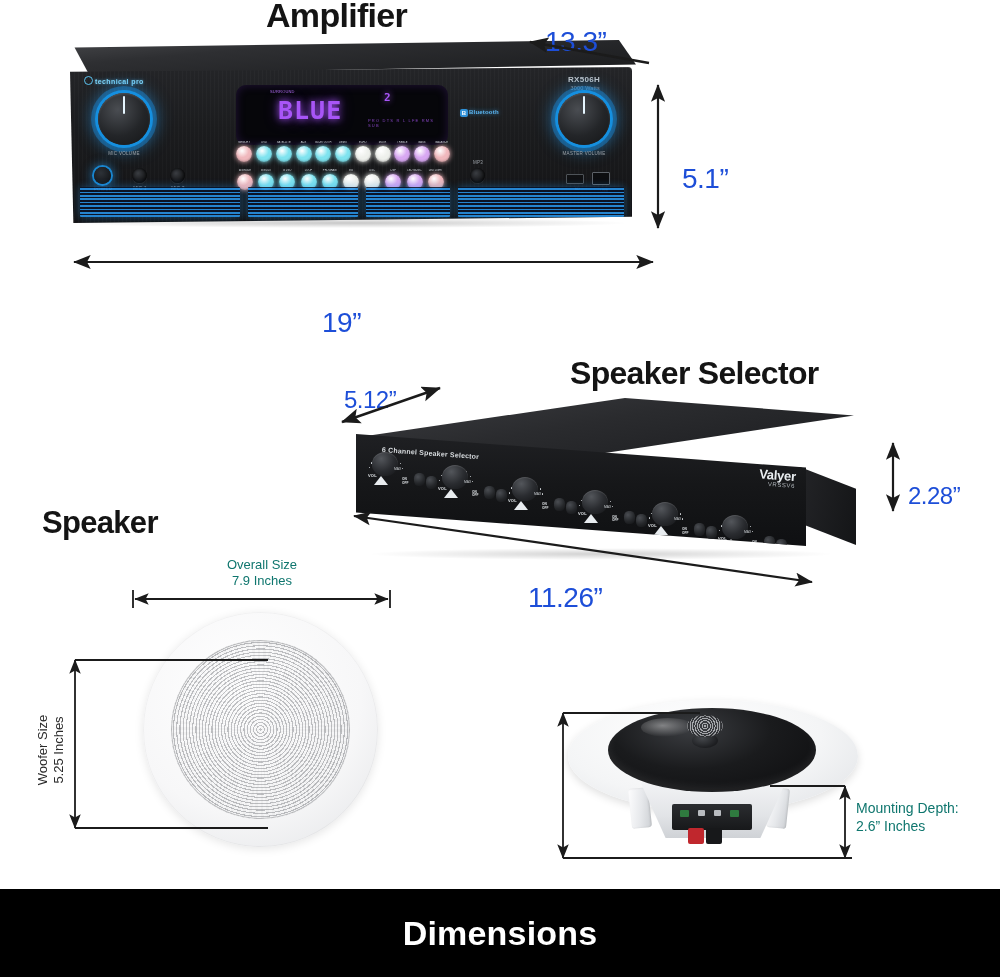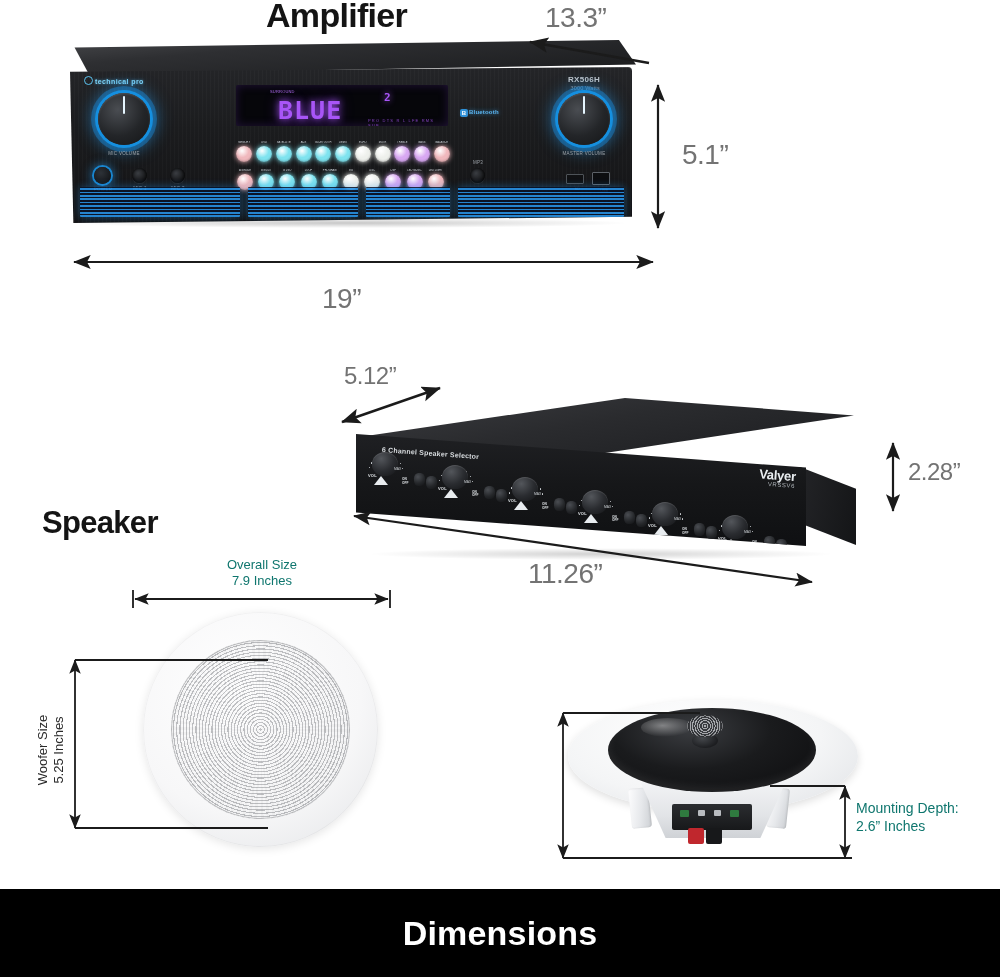--- a/index.html
+++ b/index.html
@@ -15,23 +15,24 @@
     position: relative;
     width: 1000px;
     height: 977px;
     background: #ffffff;
     overflow: hidden;
     text-decoration: underline;
   }
   .dim-label {
     position: absolute;
     font-family: "Liberation Sans", sans-serif;
-    color: #737373;
+    color: #1d4ed8;
     white-space: nowrap;
     letter-spacing: -0.5px;
+    margin-top: 24px;
   }
   .section-title {
     position: absolute;
     font-family: "Liberation Sans", sans-serif;
     font-weight: 700;
     color: #141414;
     white-space: nowrap;
     letter-spacing: -0.7px;
   }
   .small-note {
@@ -140,23 +141,23 @@
     position: absolute;
     font-size: 4.5px;
     color: #9aa0a6;
     text-align: center;
     white-space: nowrap;
     letter-spacing: 0.3px;
   }
   .display {
     position: absolute;
     left: 166px; top: 18px;
-    width: 212px; height: 41px;
+    width: 212px; height: 60px;
     background: #06060a;
-    border-radius: 2px;
+    border-radius: 10px;
     box-shadow: inset 0 0 10px rgba(120,60,200,0.25);
     overflow: hidden;
   }
   .display .mini-tag {
     position: absolute;
     left: 34px; top: 5px;
     font-size: 4px;
     line-height: 4.5px;
     color: #b06cf0;
     letter-spacing: 0.2px;
@@ -720,20 +721,21 @@
       <div class="vent-block" style="left:296px; width:84px;"></div>
       <div class="vent-block" style="left:388px; width:166px;"></div>
     </div>
     <div class="amp-shadow"></div>
   </div>
 
   <div class="dim-label" style="left:545px; top:2px; font-size:28px;">13.3”</div>
   <div class="dim-label" style="left:682px; top:139px; font-size:28px;">5.1”</div>
   <div class="dim-label" style="left:322px; top:283px; font-size:28px;">19”</div>
 
+  <div class="section-title" style="left:570px; top:355px; font-size:32px;">Speaker Selector</div>
 
   <div id="sel-wrap">
     <div class="sel-top"></div>
     <div class="sel-right"></div>
     <div class="sel-face">
       <div class="sel-caption">6 Channel Speaker Selector</div>
       <div id="channel-strip">
           <div class="ch" style="left: 12px; top: 18px;">
             <div class="ticks">
               <div class="tick" style="left: 0.534086px; top: 18.021px;"></div>

